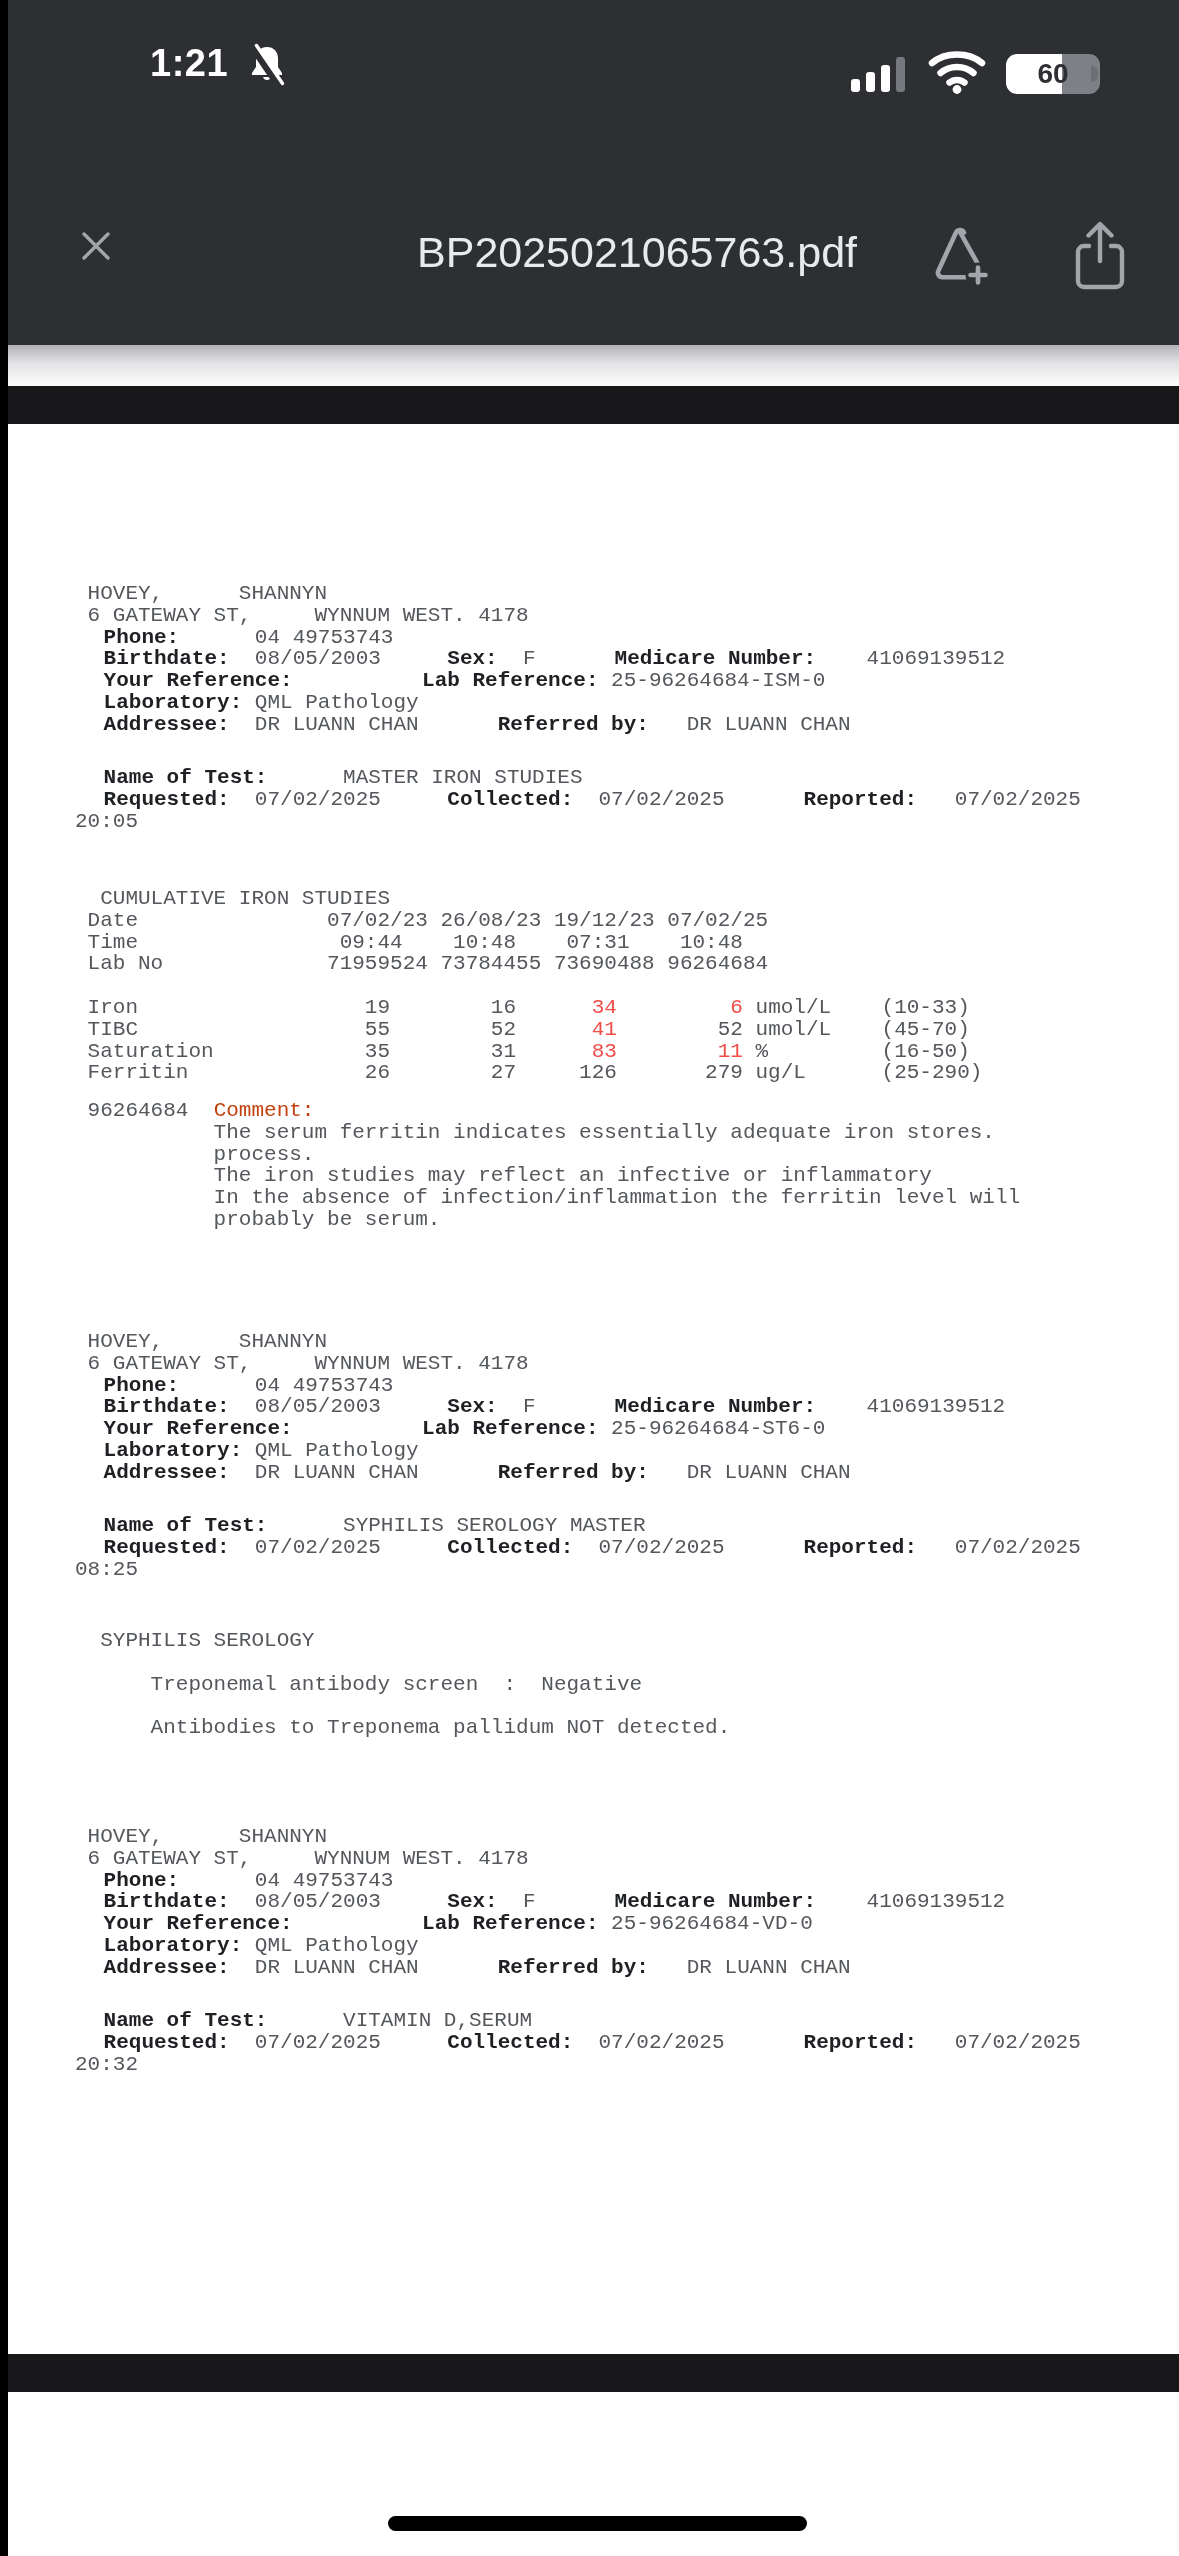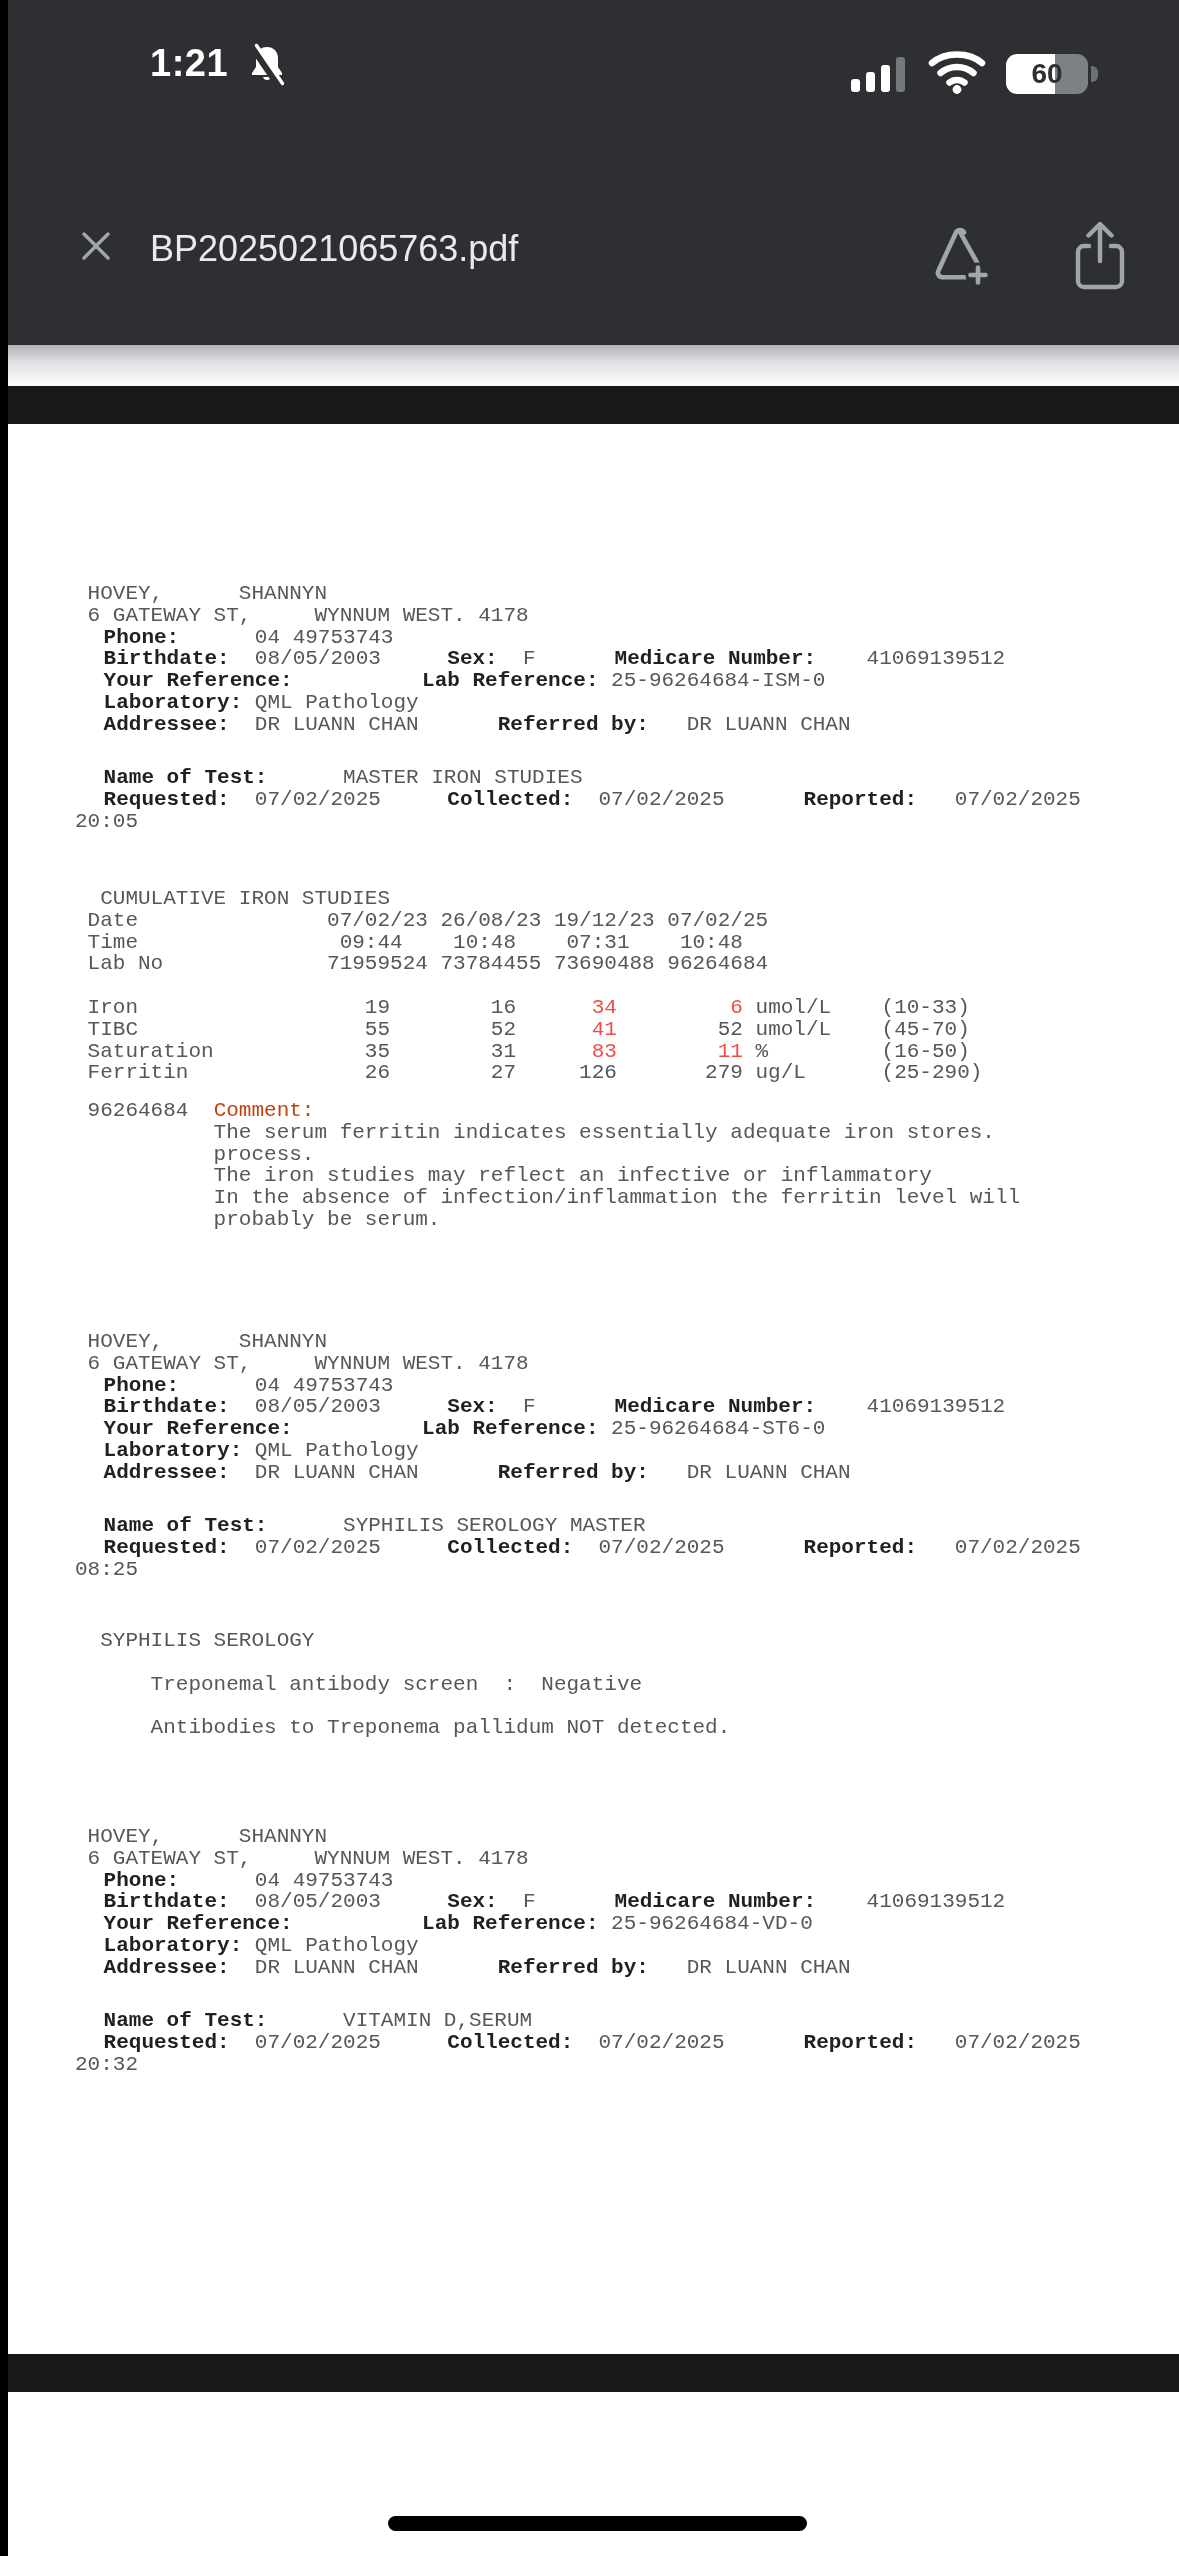--- a/index.html
+++ b/index.html
@@ -7,28 +7,28 @@
           font-family:"Liberation Sans",sans-serif;margin-left:8px;}
   
   .chrome{position:absolute;top:0;left:0;width:1179px;height:345px;background:#2d2f32;}
   .status-time{position:absolute;left:142px;top:42px;font-size:38px;font-weight:700;color:#ffffff;letter-spacing:.5px;}
   .bell{position:absolute;left:238px;top:42px;}
   .signal{position:absolute;left:843px;top:54px;display:flex;align-items:flex-end;gap:6px;height:38px;}
   .signal i{display:block;width:9px;border-radius:3px;background:#ffffff;}
   .signal i.b1{height:13px}.signal i.b2{height:20px}.signal i.b3{height:27px}
   .signal i.b4{height:35px;background:#75787d;}
   .wifi{position:absolute;left:920px;top:50px;}
-  .battery{position:absolute;left:998px;top:54px;width:82px;height:40px;border-radius:11px;background:#7d8085;overflow:hidden;}
+  .battery{position:absolute;left:998px;top:54px;width:82px;height:40px;border-radius:11px;background:#7d8085;overflow:hidden;padding-left:12px;}
   .battery .fill{position:absolute;left:0;top:0;bottom:0;width:60%;background:#ffffff;border-radius:11px 0 0 11px;}
   .battery .pct{position:absolute;left:0;right:0;top:0;bottom:0;display:flex;align-items:center;justify-content:center;
                 font-size:28px;font-weight:700;color:#2d2f32;}
   .bat-nub{position:absolute;left:1083px;top:66px;width:7px;height:16px;background:#6c6f74;border-radius:0 6px 6px 0;}
   
   .hdr-close{position:absolute;left:58px;top:218px;width:60px;height:60px;display:flex;align-items:center;justify-content:center;cursor:pointer;}
-  .hdr-title{position:absolute;left:142px;top:228px;width:690px;text-align:left;font-size:36px;font-weight:400;color:#e9eaeb;
+  .hdr-title{position:absolute;left:159px;top:228px;width:690px;text-align:right;font-size:43px;font-weight:400;color:#e9eaeb;
              white-space:nowrap;overflow:hidden;text-overflow:ellipsis;}
   .hdr-drive{position:absolute;left:912px;top:218px;width:80px;height:84px;display:flex;align-items:center;justify-content:center;cursor:pointer;}
   .hdr-share{position:absolute;left:1056px;top:216px;width:72px;height:86px;display:flex;align-items:center;justify-content:center;cursor:pointer;}
   
   .hdr-shadow{position:absolute;top:345px;left:0;width:1179px;height:41px;
               background:linear-gradient(to bottom,#b3b3b8 0%,#e3e3e6 45%,#fdfdfd 100%);}
   .gap{position:absolute;left:0;width:1179px;height:38px;background:#18181a;}
   .gap.top{top:386px;}
   .gap.bottom{top:2354px;}
   

